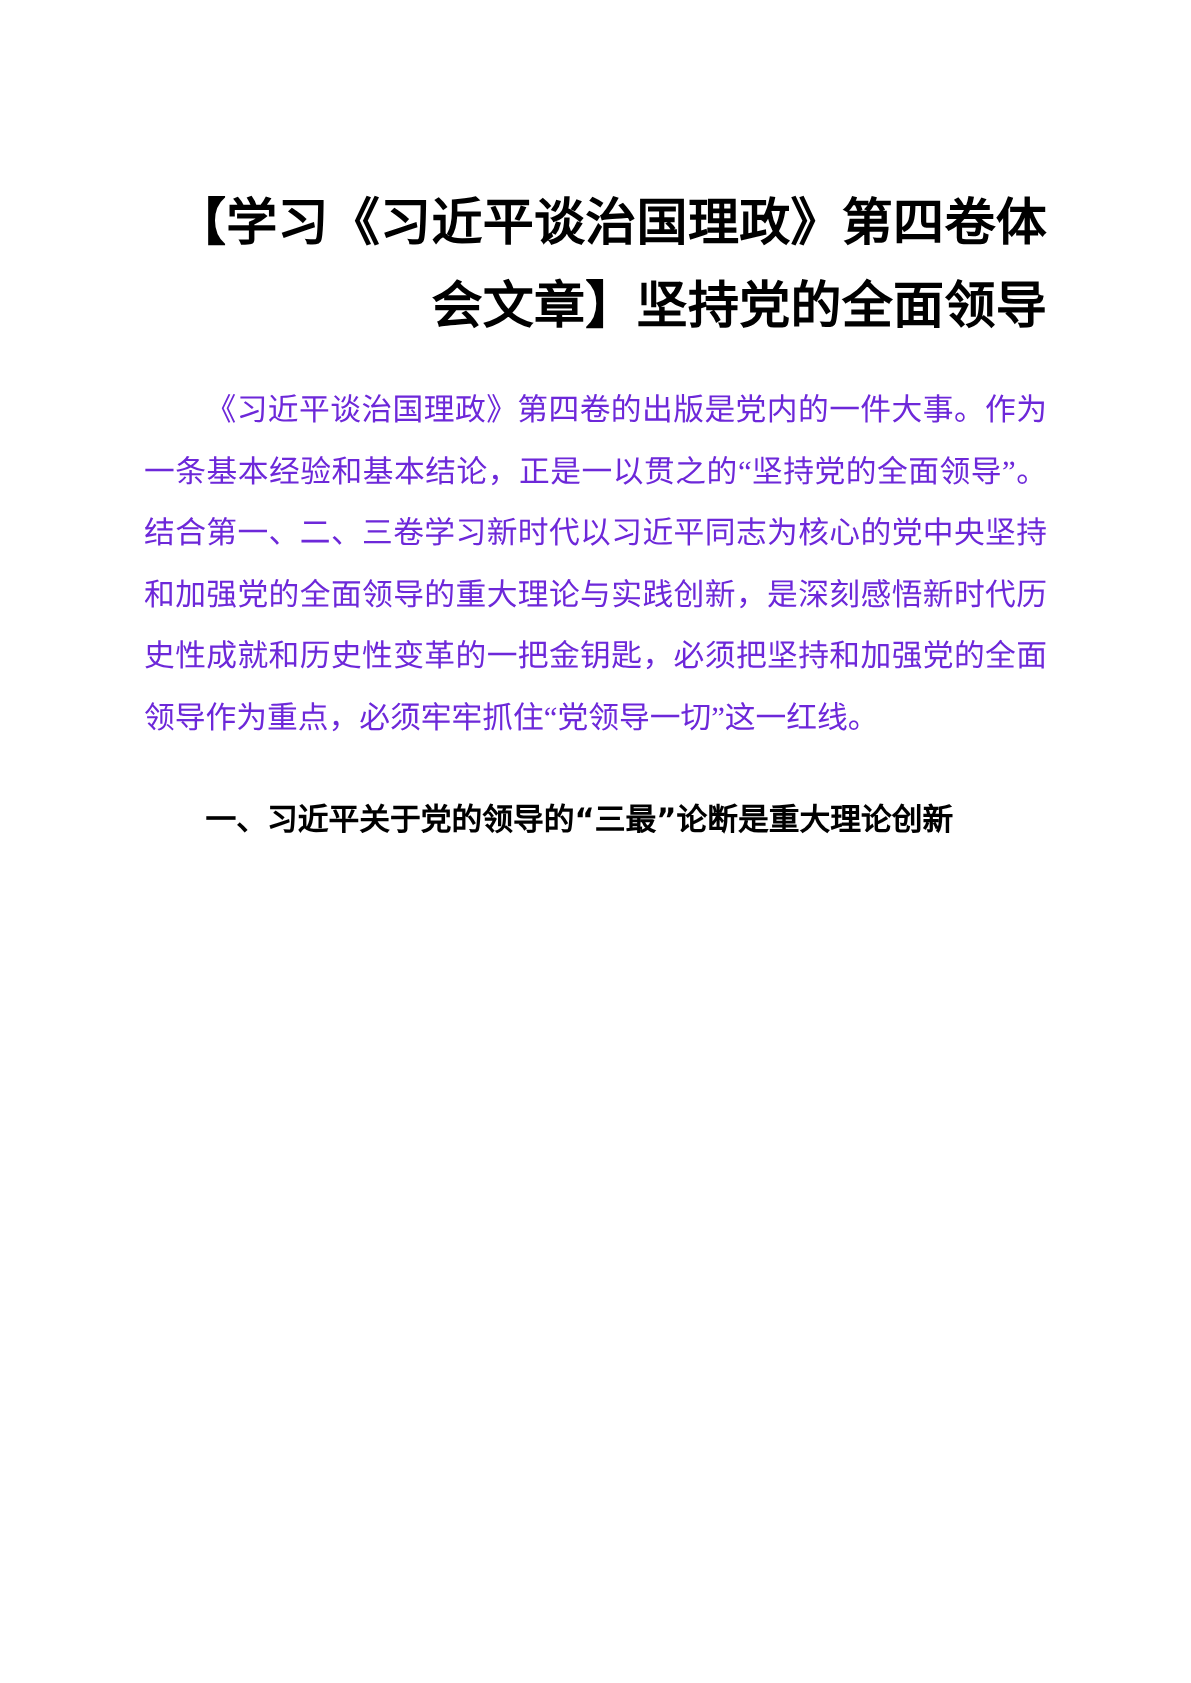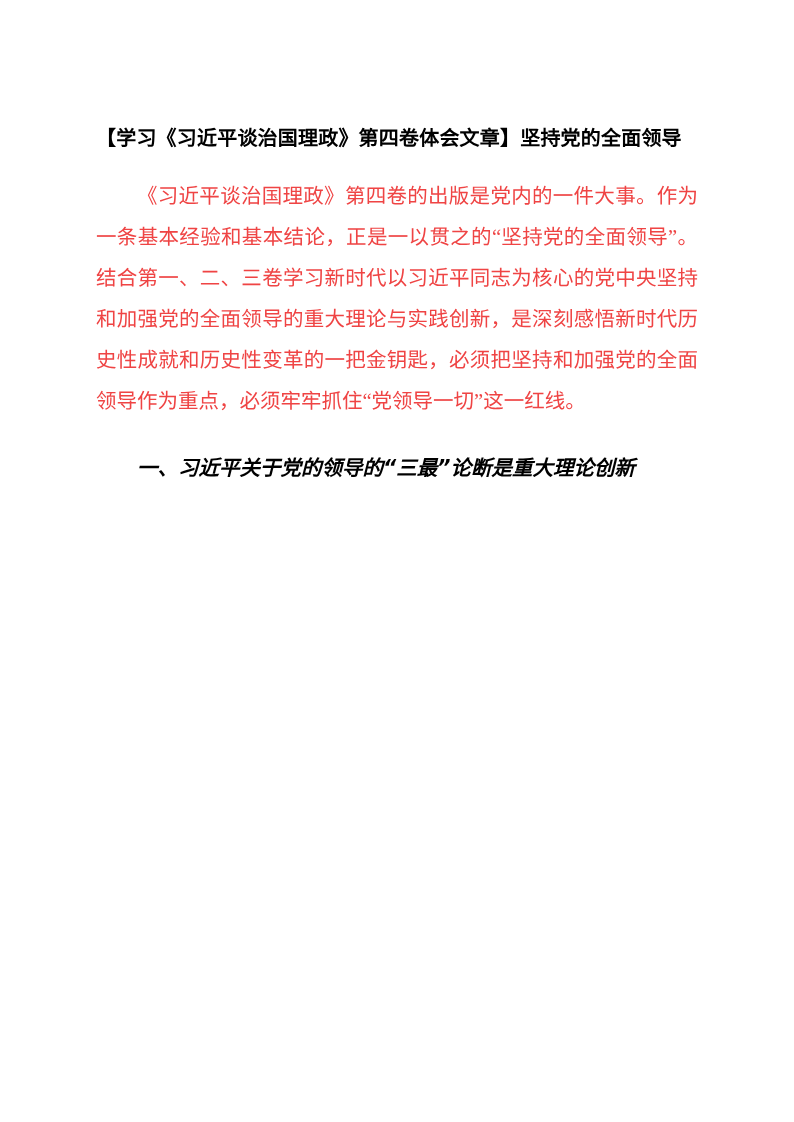--- a/index.html
+++ b/index.html
@@ -19,48 +19,47 @@
     box-sizing: border-box;
     width: 794px;
     height: 1122px;
     padding: 122px 96px 60px 96px;
     background: #ffffff;
     position: relative;
   }
   .doc-title {
     font-family: "DejaVu Sans", "Liberation Sans", sans-serif;
     font-weight: bold;
-    font-size: 20px;
+    font-size: 34px;
     line-height: 1.62;
     letter-spacing: 0.2px;
-    text-align: left;
+    text-align: right;
     margin: 0 0 22px 0;
     color: #000000;
   }
   .para {
     font-size: 20.5px;
     line-height: 2.0;
     text-align: justify;
     text-justify: inter-ideograph;
     margin: 0 0 6px 0;
     text-indent: 2em;
-    color: #ef4444;
+    color: #6d28d9;
     font-family: "Liberation Serif", "DejaVu Serif", serif;
   }
   .section-heading {
     font-family: "DejaVu Sans", "Liberation Sans", sans-serif;
     font-weight: bold;
     font-size: 20.5px;
     line-height: 2.0;
     text-align: justify;
     text-justify: inter-ideograph;
     text-indent: 2em;
     margin: 26px 0 6px 0;
     color: #000000;
-    font-style: italic;
   }
   .spacer-line {
     height: 30px;
   }
 </style>
 </head>
 <body>
 
 <div class="page">
 

